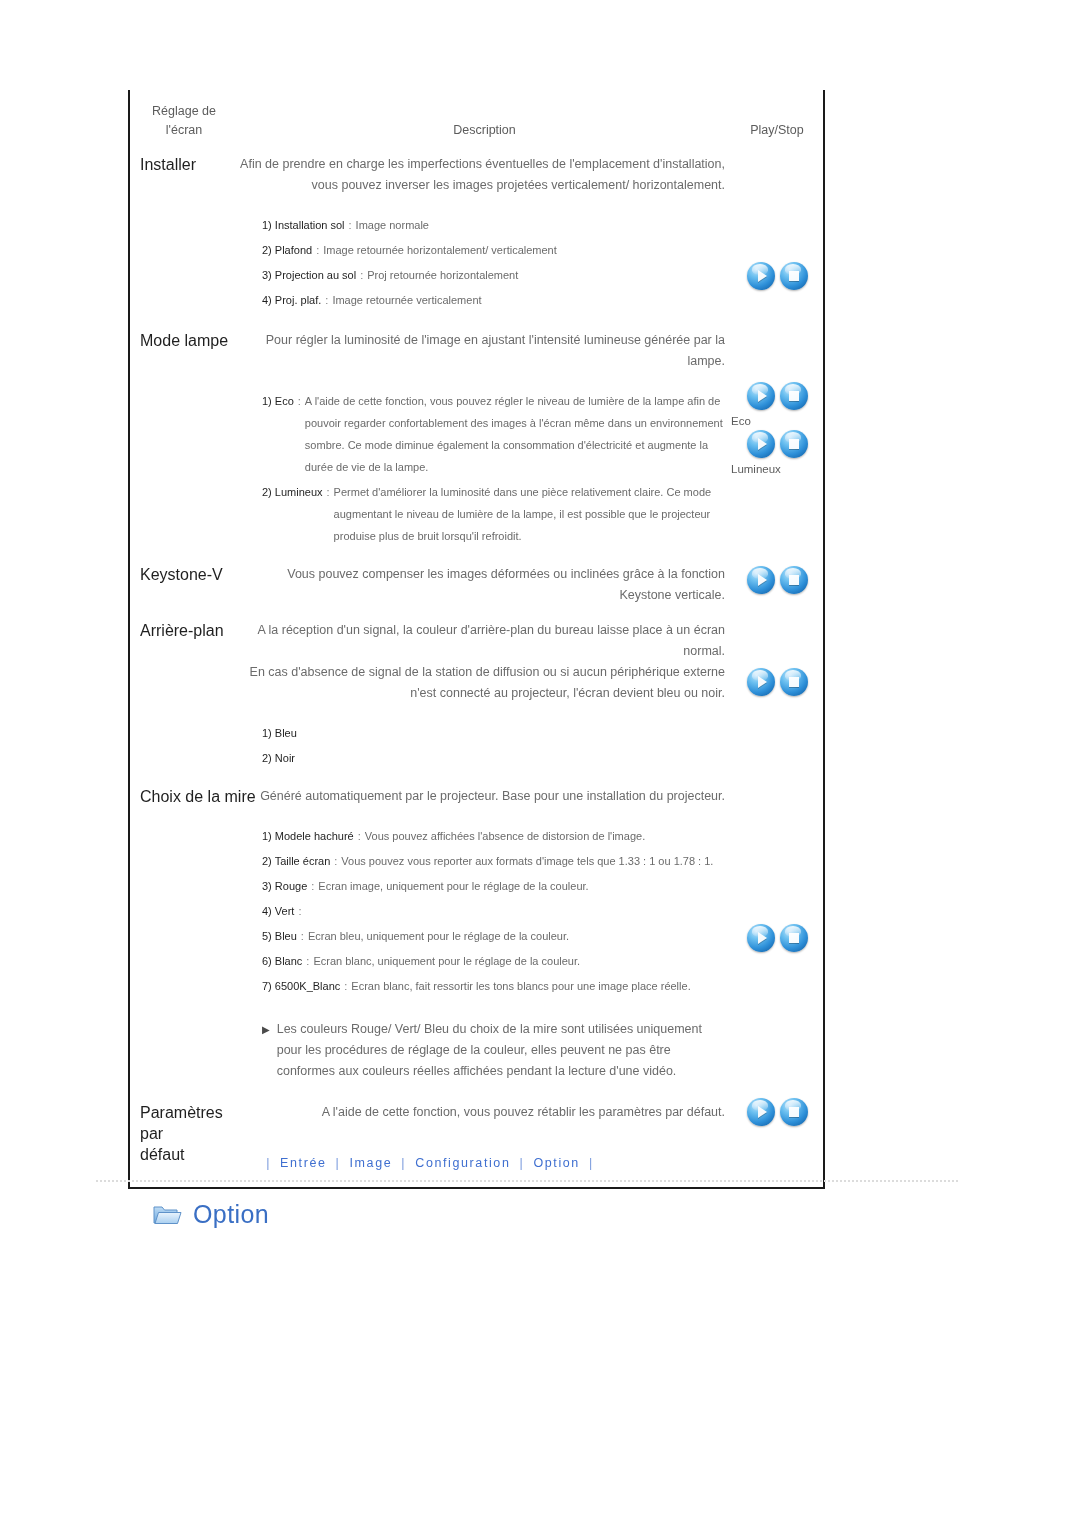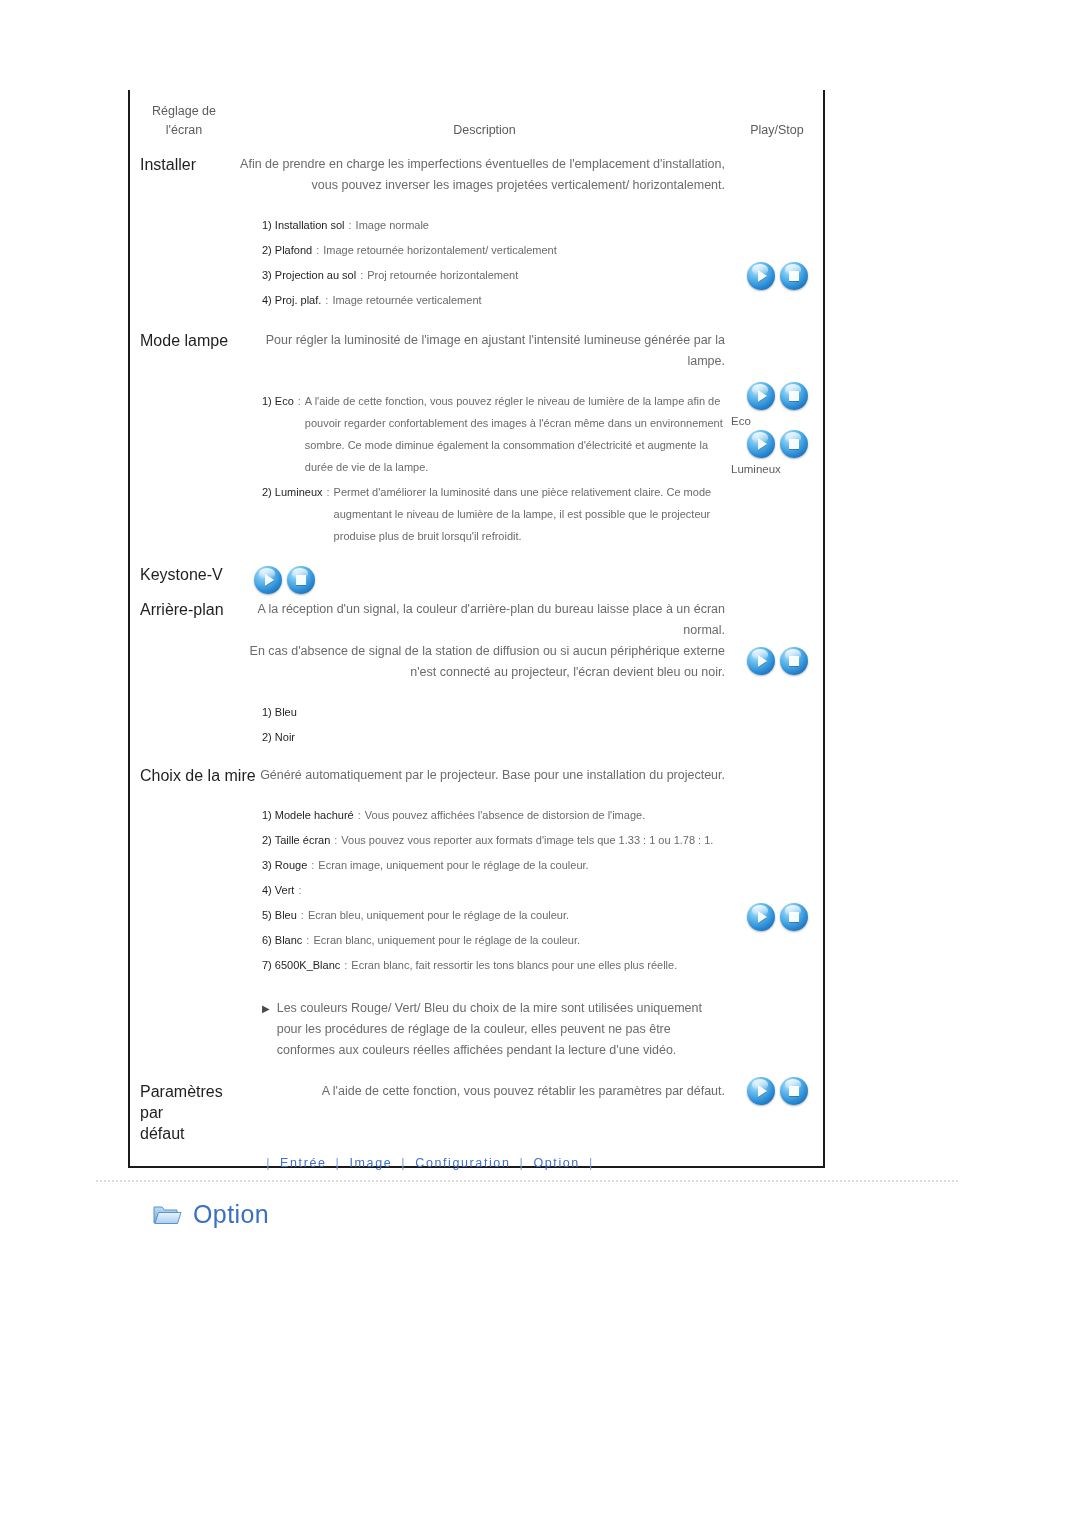--- a/index.html
+++ b/index.html
@@ -341,20 +341,23 @@
         </div>
         <div class="btn-caption">Lumineux</div>
       </div>
     </div>
   </div>
 
   <div class="trow" style="padding-top:14px;">
     <div class="col-setting">
       <div class="setting-label">Keystone-V</div>
     </div>
+    <div class="col-desc">
+      <div class="para">Vous pouvez compenser les images déformées ou inclinées grâce à la fonction Keystone verticale.</div>
+    </div>
     <div class="col-ctrl">
       <div class="ctrl-abs" style="top:2px;">
         <div class="btn-pair">
           <div class="gbtn">
               <span class="glyph">
                 <span class="glyph-play"></span>
               </span>
             </div>
           <div class="gbtn">
               <span class="glyph">
@@ -432,21 +435,21 @@
           <span class="opt-val">Ecran bleu, uniquement pour le réglage de la couleur.</span>
         </div>
         <div class="opt">
           <span class="opt-key">6) Blanc</span>
           <span class="opt-sep">:</span>
           <span class="opt-val">Ecran blanc, uniquement pour le réglage de la couleur.</span>
         </div>
         <div class="opt">
           <span class="opt-key">7) 6500K_Blanc</span>
           <span class="opt-sep">:</span>
-          <span class="opt-val">Ecran blanc, fait ressortir les tons blancs pour une elles plus réelle.</span>
+          <span class="opt-val">Ecran blanc, fait ressortir les tons blancs pour une image place réelle.</span>
         </div>
       </div>
       <div class="note">
         <span class="note-bullet">▶</span>
         <span class="note-body">Les couleurs Rouge/ Vert/ Bleu du choix de la mire sont utilisées uniquement pour les procédures de réglage de la couleur, elles peuvent ne pas être conformes aux couleurs réelles affichées pendant la lecture d'une vidéo.</span>
       </div>
     </div>
     <div class="col-ctrl">
       <div class="ctrl-abs" style="top:138px;">
         <div class="btn-pair">

